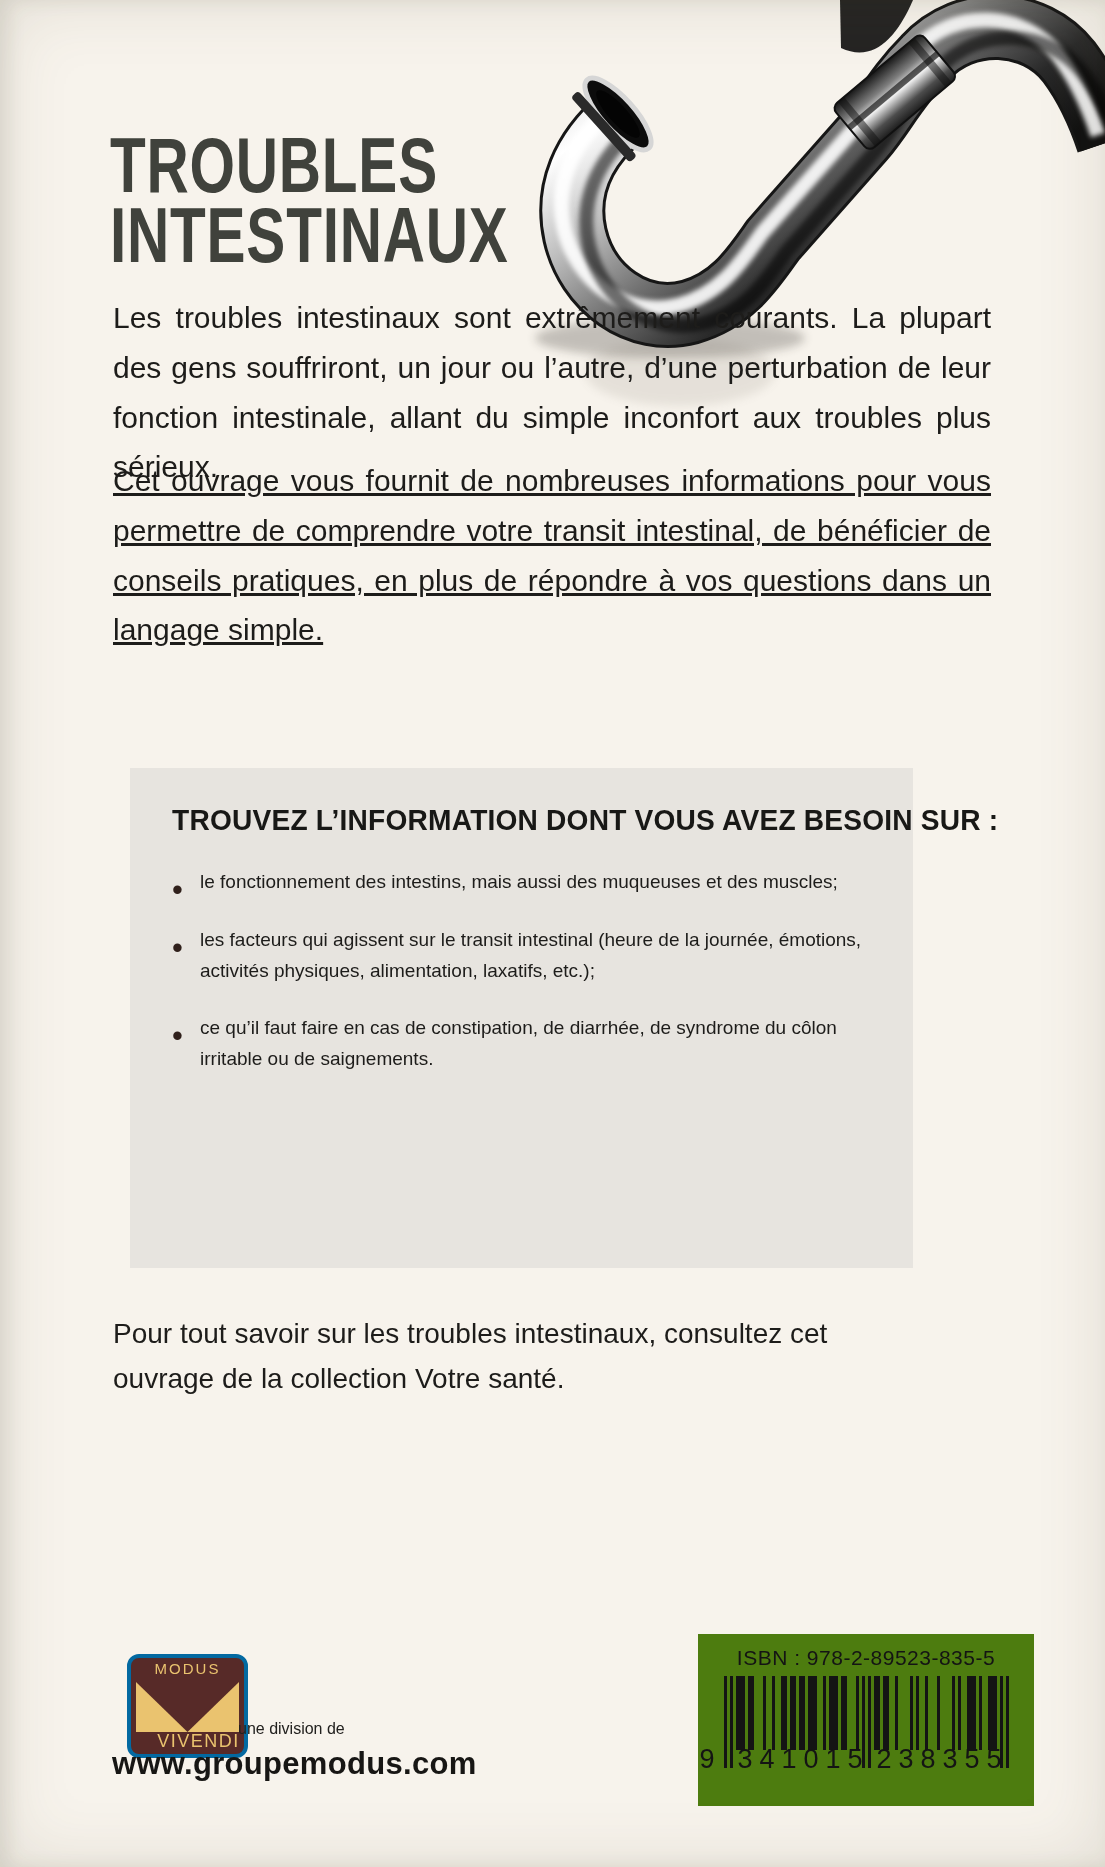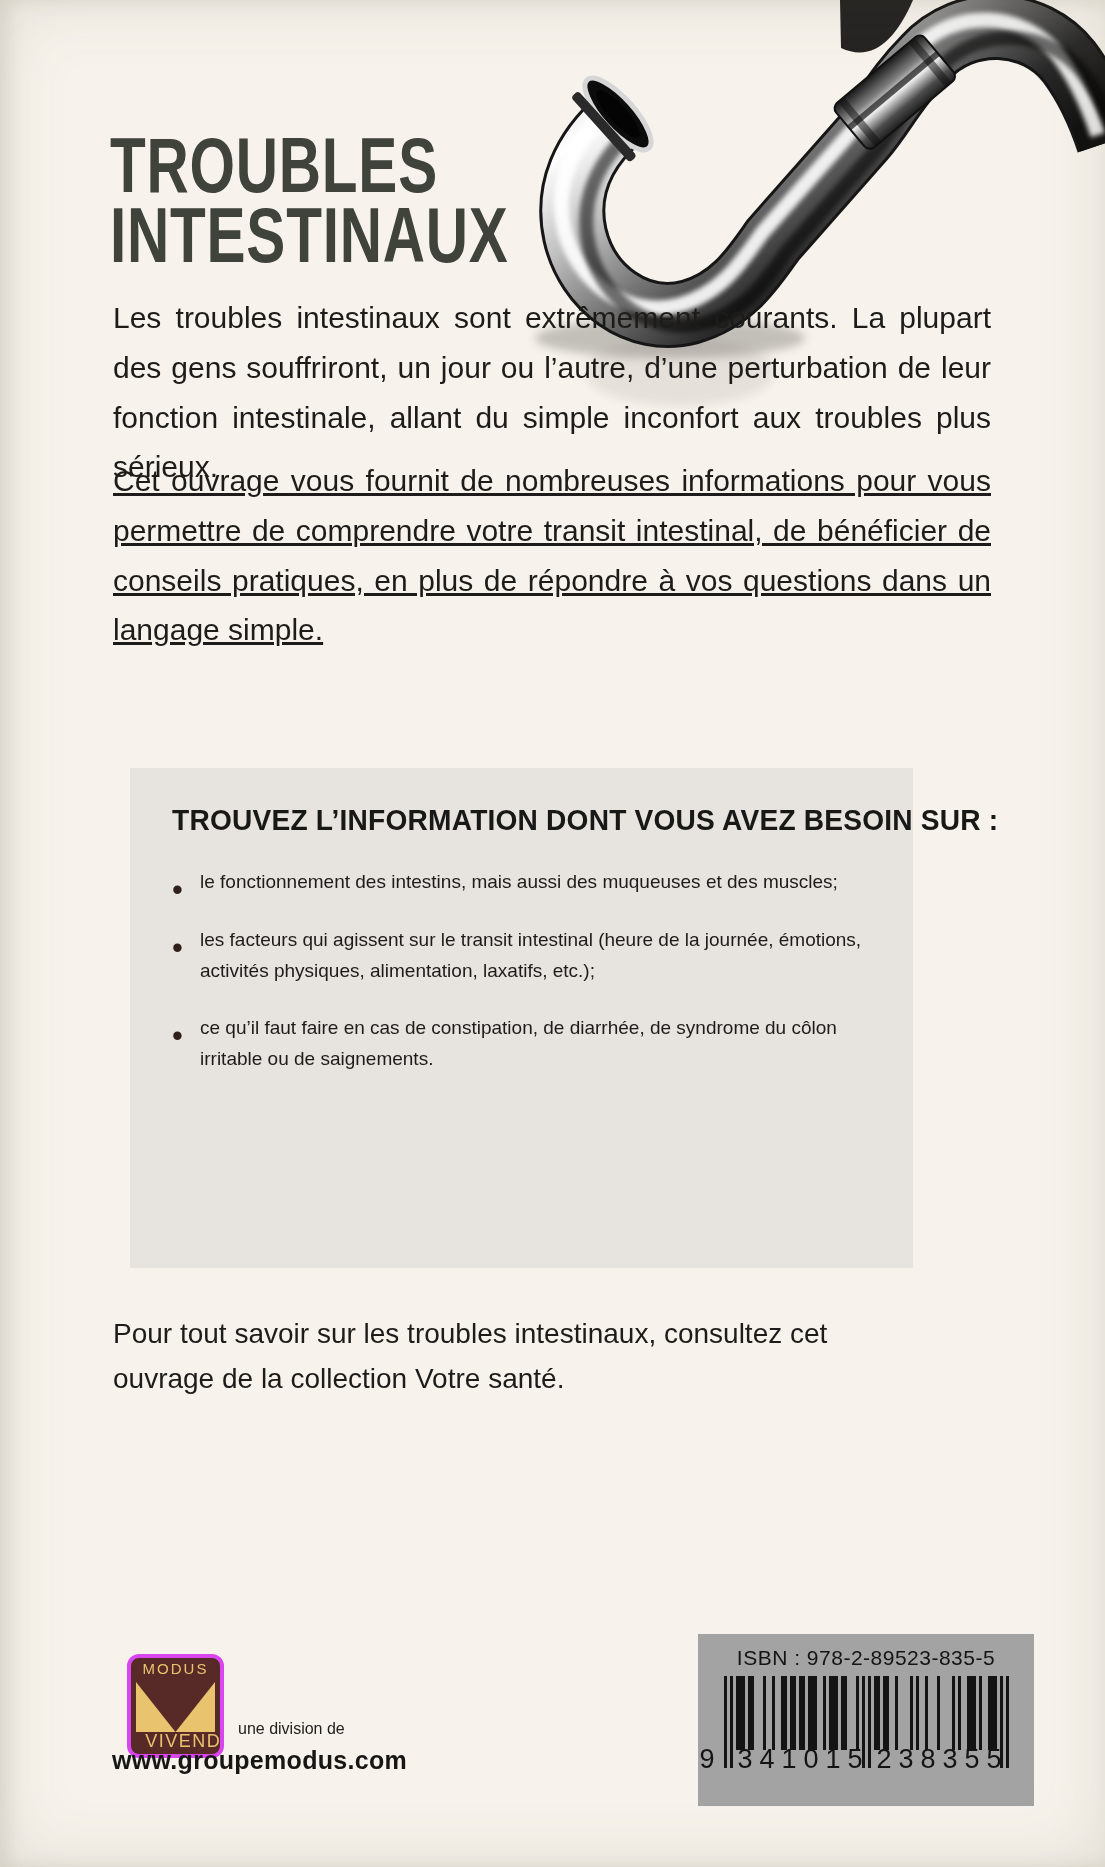--- a/index.html
+++ b/index.html
@@ -55,42 +55,42 @@
 
   
   .closing{
     position:absolute;left:113px;top:1312px;width:770px;margin:0;
     font-size:28px;line-height:1.6;
   }
   .closing .collection{}
 
   
   .logo{
-    position:absolute;left:127px;top:1654px;width:97px;height:104px;
-    background:var(--logo-maroon,#572a28);border:4px solid #d946ef;border-radius:12px;
+    position:absolute;left:127px;top:1654px;width:121px;height:104px;
+    background:var(--logo-maroon,#572a28);border:4px solid #0369a1;border-radius:12px;
     box-sizing:border-box;overflow:hidden;text-decoration:underline;
   }
   .logo .logo-top{
     position:absolute;top:2px;left:0;width:100%;text-align:center;
     color:var(--logo-tan,#eac36f);font-size:15px;letter-spacing:2px;font-weight:400;
   }
   .logo .logo-band{position:absolute;left:5px;right:5px;top:24px;bottom:22px;background:var(--logo-tan,#eac36f);}
   .logo .logo-tri{position:absolute;left:5px;right:5px;top:24px;bottom:22px;background:var(--logo-maroon,#572a28);
     -webkit-clip-path:polygon(0 0,100% 0,50% 100%);clip-path:polygon(0 0,100% 0,50% 100%);}
   .logo .logo-bottom{
     position:absolute;bottom:2px;left:0;width:100%;text-align:center;
     color:var(--logo-tan,#eac36f);font-size:18px;letter-spacing:1.5px;font-weight:400;padding-left:11px;
   }
   .division-note{position:absolute;left:238px;top:1720px;font-size:16px;color:#22211f;}
-  .website{position:absolute;left:112px;top:1746px;font-size:25px;font-weight:700;letter-spacing:.3px;color:#171614;}
+  .website{position:absolute;left:112px;top:1746px;font-size:31px;font-weight:700;letter-spacing:.3px;color:#171614;}
 
   
   .isbn-panel{
     position:absolute;left:698px;top:1634px;width:336px;height:172px;
-    background:#a3a3a3;
+    background:#4d7c0f;
   }
   .isbn-label{
     margin-top:12px;text-align:center;font-size:21px;letter-spacing:.5px;color:#141414;
   }
   .barcode-wrap{position:relative;width:285px;margin:6px auto 0;height:120px;}
   .barcode-wrap svg{display:block;}
   .bc-digit{
     position:absolute;top:68px;font-size:27px;color:#141414;white-space:nowrap;
   }
   .bc-d0{left:-24px;}

